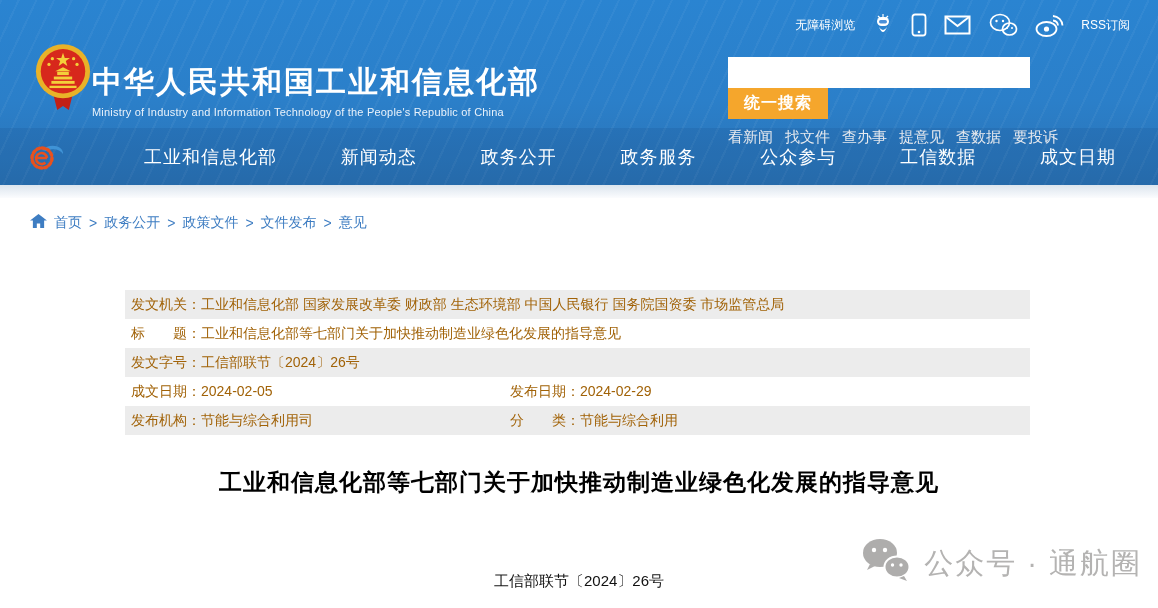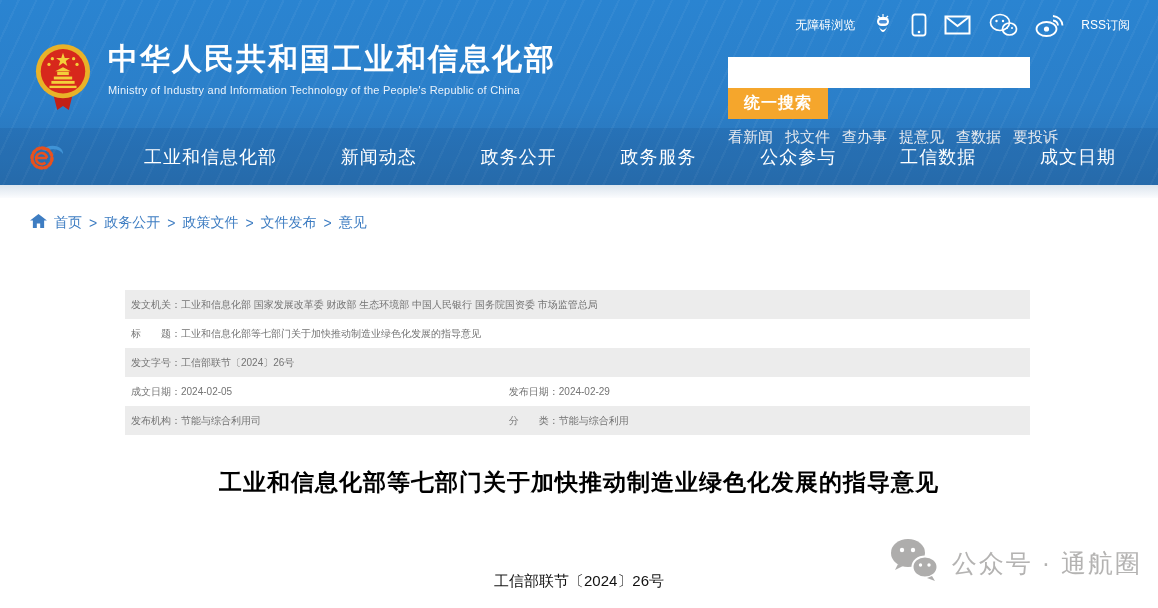--- a/index.html
+++ b/index.html
@@ -9,21 +9,21 @@
   
   .header{position:absolute;top:0;left:0;width:100%;height:185px;
           background:linear-gradient(180deg,#2a84d1 0%,#2b7fc9 55%,#2a72b4 100%);}
   .header::after{content:"";position:absolute;inset:0;pointer-events:none;
           background:repeating-linear-gradient(115deg,rgba(255,255,255,0.045) 0 2px,transparent 2px 16px);}
   .topbar{position:absolute;top:13px;right:28px;display:flex;align-items:center;gap:17px;
           color:#fff;font-size:12px;z-index:3;}
   .topbar .txt{cursor:pointer;}
   .topbar svg{display:block;}
 
-  .logo-block{position:absolute;left:34px;top:42px;display:flex;gap:16px;align-items:flex-start;z-index:3;}
+  .logo-block{position:absolute;left:34px;top:42px;display:flex;align-items:flex-end;z-index:3;}
   .org-name{font-size:30px;font-weight:bold;color:#fff;letter-spacing:2px;line-height:1.15;}
   .org-name-en{font-size:11px;color:#e9f2fb;margin-top:7px;letter-spacing:0.2px;}
 
   .search-block{position:absolute;top:57px;right:28px;width:402px;z-index:3;}
   .search-row{display:flex;flex-direction:column;}
   .search-input{width:302px;height:31px;border:none;background:#fff;box-sizing:border-box;
                 padding:0 8px;font-size:14px;outline:none;}
   .search-btn{width:100px;height:31px;background:#f5a62c;color:#fff;border:none;cursor:pointer;
               font-size:16px;font-weight:bold;letter-spacing:1px;font-family:inherit;}
   .quick-links{display:flex;justify-content:space-between;margin-top:9px;padding-right:72px;
@@ -39,34 +39,34 @@
   .divider-band{position:absolute;top:185px;left:0;width:100%;height:13px;
                 background:linear-gradient(180deg,#dce5ee,#fbfcfe);}
 
   
   .breadcrumb{position:absolute;top:214px;left:30px;display:flex;align-items:center;gap:7px;
               font-size:14px;color:#3e7dc2;}
   .breadcrumb .crumb{cursor:pointer;}
   .breadcrumb .sep{color:#3e7dc2;}
 
   
-  .meta-table{position:absolute;top:290px;left:125px;width:905px;font-size:10px;color:#737373;}
+  .meta-table{position:absolute;top:290px;left:125px;width:905px;font-size:14px;color:#a16207;}
   .meta-row{height:29px;line-height:29px;padding-left:6px;white-space:nowrap;overflow:hidden;}
   .meta-row.shaded{background:#ececec;}
   .cell1{display:inline-block;width:375px;}
 
   
   .article-title{position:absolute;top:467px;left:0;width:100%;text-align:center;
                  font-size:23px;font-weight:bold;color:#000;letter-spacing:1px;}
   .doc-number{position:absolute;top:572px;left:0;width:100%;text-align:center;
               font-size:15px;color:#111;}
 
   
   .watermark{position:absolute;top:537px;right:16px;display:flex;align-items:center;gap:12px;
-             color:#b4b3b2;font-size:25px;letter-spacing:2px;}
+             color:#b4b3b2;font-size:29px;letter-spacing:2px;}
 </style>
 </head>
 <body>
 
 <div id="page">
 
   <div class="header">
 
     <div class="topbar">
       <span class="txt">无障碍浏览</span>

